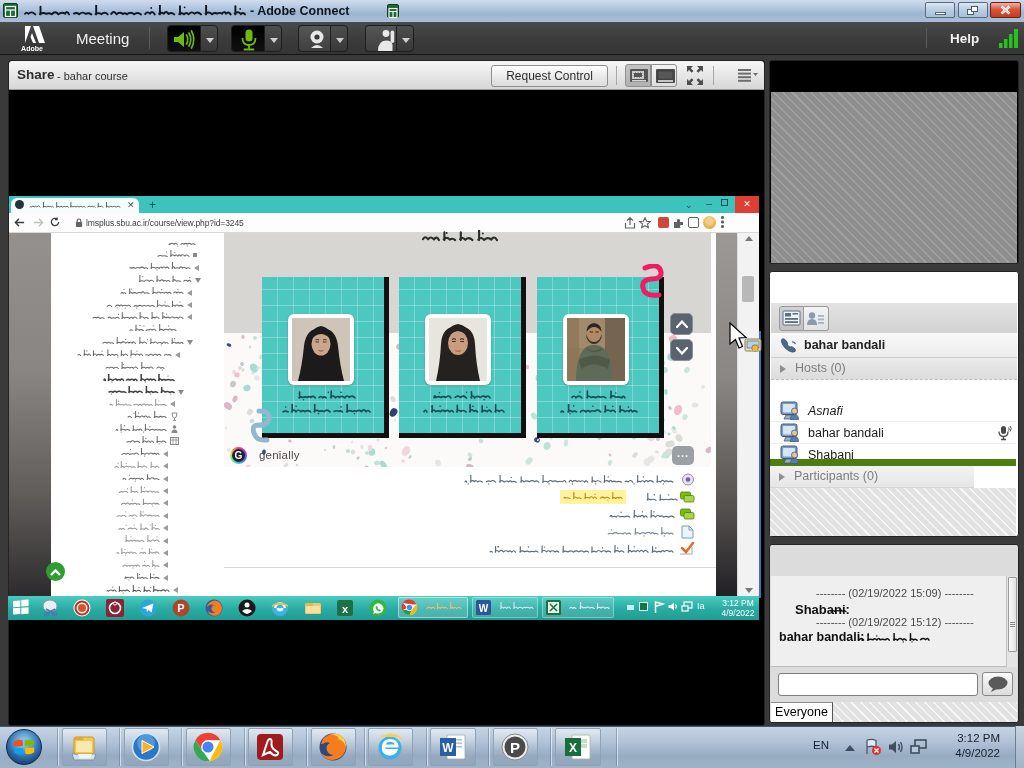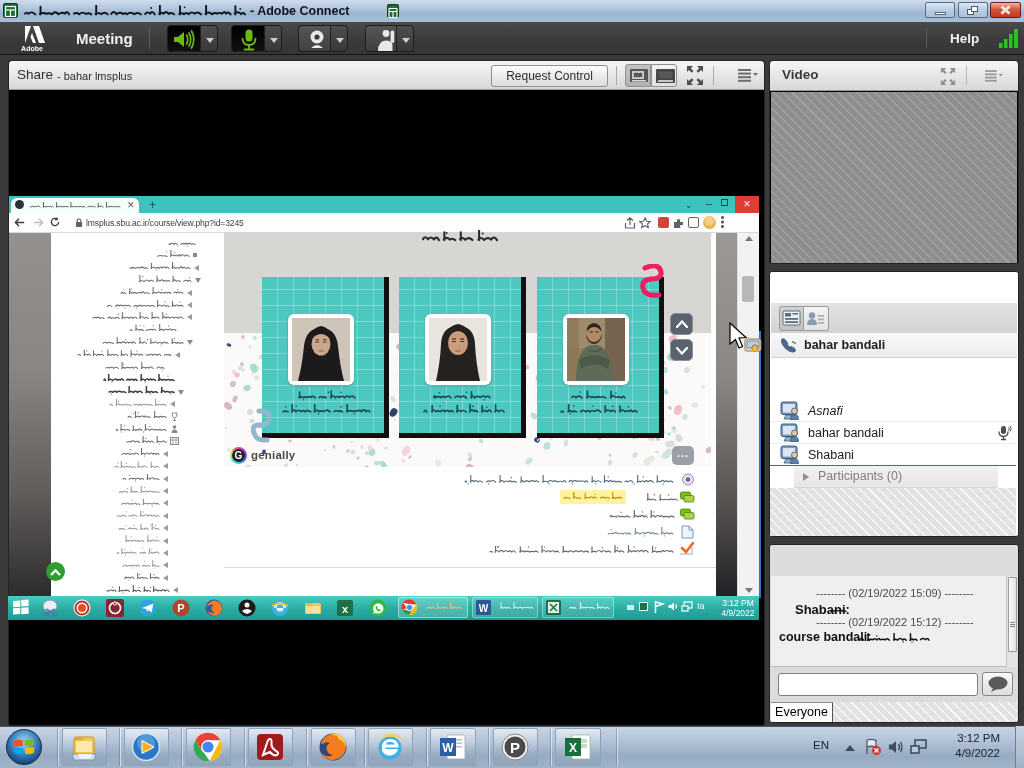--- a/index.html
+++ b/index.html
@@ -52,21 +52,21 @@
 <div class="abs" style="left:0;top:22px;width:1024px;height:33px;background:linear-gradient(#4a4a4a,#3a3a3a 60%,#353535);border-bottom:1px solid #151515">
 </div>
 <div class="abs" style="left:12px;top:25px;width:40px;height:28px">
  <svg width="40" height="28" viewBox="0 0 40 28">
   <path d="M13 1 L19 1 L13 18 Z" fill="#fff"></path>
   <path d="M21 1 L27 1 L33 18 L27 18 Z" fill="#fff"></path>
   <path d="M20 8 L24 18 L21 18 L18.5 12 Z" fill="#fff"></path>
   <text x="20" y="26" font-size="7" fill="#fff" text-anchor="middle" font-family="Liberation Sans" font-weight="bold">Adobe</text>
  </svg>
 </div>
-<div class="abs" style="left:76px;top:30px;font-size:15px;font-weight:bold;color:#f0f0f0">Meeting</div>
+<div class="abs" style="left:76px;top:30px;font-size:15px;font-weight:normal;color:#f0f0f0">Meeting</div>
 <div class="abs" style="left:149px;top:27px;width:1px;height:22px;background:#5a5a5a"></div>
 <div class="abs" style="left:926px;top:28px;width:1px;height:20px;background:#5a5a5a"></div>
 <div class="abs" style="left:950px;top:31px;font-size:13.5px;font-weight:bold;color:#f2f2f2">Help</div>
 <svg class="abs" style="left:999px;top:29px" width="22" height="20" viewBox="0 0 22 20">
  <rect x="0" y="14" width="3.5" height="5" fill="#25c41c"></rect>
  <rect x="5" y="10" width="3.5" height="9" fill="#25c41c"></rect>
  <rect x="10" y="5" width="3.5" height="14" fill="#25c41c"></rect>
  <rect x="15" y="0" width="4" height="19" fill="#25c41c"></rect>
 </svg>
 
@@ -104,22 +104,22 @@
 <circle cx="13" cy="4.5" r="3.4" fill="#e8e8e8"></circle>
 <path d="M5 22 Q5 12 13 11.5 Q19 11.5 19.5 16 L19.5 22 Z" fill="#e8e8e8"></path>
 <rect x="17.6" y="1.5" width="3.6" height="12.5" rx="1.8" fill="#e8e8e8"></rect>
     </svg>
   </div>
 <div class="abs" style="left:396px;top:25px;width:18px;height:27px;background:linear-gradient(#4e4e4e,#383838);border:1px solid #1e1e1e;border-radius:0 4px 4px 0">
  <div class="abs" style="left:5px;top:12px;width:0;height:0;border-left:4px solid transparent;border-right:4px solid transparent;border-top:5px solid #cfcfcf"></div>
   </div>
 <div class="abs" style="left:8px;top:60px;width:757px;height:666px;background:#000;border:1px solid #232323;border-radius:3px">
  <div class="podhead">
-  <span style="position:absolute;left:8px;top:6px;font-size:13.5px;font-weight:normal">Share</span>
-  <span style="position:absolute;left:48px;top:9px;font-size:11px">- bahar lmsplus</span>
+  <span style="position:absolute;left:8px;top:6px;font-size:13.5px;font-weight:bold">Share</span>
+  <span style="position:absolute;left:48px;top:9px;font-size:11px">- bahar course</span>
   <div class="abs" style="left:482px;top:4px;width:117px;height:22px;background:linear-gradient(#fefefe,#e9e9e9 55%,#dcdcdc);border:1px solid #8f8f8f;border-radius:3px;text-align:center;font-size:12px;color:#2e2e2e;line-height:20px">Request Control</div>
   <div class="abs" style="left:607px;top:5px;width:1px;height:19px;background:#aaa"></div>
   <div class="abs" style="left:616px;top:3px;width:26px;height:23px;background:linear-gradient(#c2c2c2,#b2b2b2);border:1px solid #8f8f8f;border-radius:3px 0 0 3px">
     <svg width="24" height="21" viewBox="0 0 24 21" style="margin:1px 0 0 2px">
           <rect x="2" y="3" width="18" height="13" rx="1" fill="#555"></rect>
           <rect x="4" y="5" width="12" height="8" fill="#c9c9c9"></rect>
           <rect x="5.5" y="6.5" width="9" height="5" fill="#555" stroke="#eee" stroke-dasharray="1.5 1" stroke-width="0.8"></rect>
           <rect x="4" y="14" width="14" height="1.5" fill="#d9d9d9"></rect>
         </svg>
   </div>
@@ -627,21 +627,21 @@
     <svg class="abs" style="left:630px;top:68px" width="28" height="36" viewBox="0 0 28 36">
 <path d="M6 4 Q20 -2 22 8 Q23 15 12 15 Q2 16 4 24 Q6 33 20 31" stroke="#ec1f63" stroke-width="5" fill="none" stroke-linecap="round"></path>
     </svg>
     <svg class="abs" style="left:242px;top:212px" width="26" height="36" viewBox="0 0 26 36">
 <path d="M8 3 Q20 3 18 11 Q16 18 8 17 Q0 17 3 25 Q5 33 16 32" stroke="#93b7cc" stroke-width="5" fill="none" stroke-linecap="round"></path>
     </svg>
     <div class="abs" style="left:381px;top:212px;width:7px;height:9px;background:#32406e;border-radius:50% 40% 55% 45%;transform:rotate(25deg)"></div>
 <div class="abs" style="left:221px;top:251px;width:17px;height:17px;border-radius:50%;background:conic-gradient(#e93e8c,#8a3ee9,#3e8ce9,#3ee9c7,#e9d43e,#e93e8c)">
  <div class="abs" style="left:2px;top:2px;width:13px;height:13px;background:#20202e;border-radius:50%;color:#fff;font-size:10px;line-height:13px;text-align:center;font-weight:bold">G</div>
 </div>
-<div class="abs" style="left:242px;top:253px;font-size:11.5px;color:#4a4a4a;font-weight:bold;letter-spacing:0.2px">genially</div>
+<div class="abs" style="left:250px;top:253px;font-size:11.5px;color:#4a4a4a;font-weight:normal;letter-spacing:0.2px">genially</div>
 
 <div class="abs" style="left:661px;top:117px;width:23px;height:22px;background:#5b636f;border:1px solid #8b919b;border-radius:5px">
  <svg width="12" height="8" viewBox="0 0 12 8" style="margin:6px 0 0 5px">
         <path d="M1 7 L6 1.5 L11 7" stroke="#fff" stroke-width="2.2" fill="none" stroke-linecap="round"></path>
       </svg></div>
 <div class="abs" style="left:661px;top:143px;width:23px;height:22px;background:#5b636f;border:1px solid #8b919b;border-radius:5px">
  <svg width="12" height="8" viewBox="0 0 12 8" style="margin:7px 0 0 5px">
         <path d="M1 1 L6 6.5 L11 1" stroke="#fff" stroke-width="2.2" fill="none" stroke-linecap="round"></path>
       </svg></div>
 <div class="abs" style="left:663px;top:250px;width:22px;height:19px;background:#9aa0a6;border-radius:5px;color:#fff;font-weight:bold;font-size:11px;text-align:center;line-height:15px;letter-spacing:1px">...</div>
@@ -1109,41 +1109,20 @@
     <path d="M7.5 3.5 Q9.5 5.5 7.5 7.5" stroke="#fff" stroke-width="1.1" fill="none"></path>
   </svg>
 <svg class="abs" style="left:681px;top:601px" width="12" height="11" viewBox="0 0 12 11">
     <rect x="3" y="1" width="8" height="6" fill="none" stroke="#fff" stroke-width="1.2"></rect>
     <rect x="1" y="5" width="6" height="5" fill="#2aaaa2" stroke="#fff" stroke-width="1.2"></rect>
   </svg>
 <div class="abs" style="left:697px;top:601px;font-size:9px;color:#fff">Ia</div>
 <div class="abs" style="left:714px;top:598px;width:48px;font-size:8.5px;color:#fff;text-align:center;line-height:10px">3:12 PM<br>4/9/2022</div>
 
 <div class="abs" style="left:769px;top:60px;width:250px;height:204px;background:#000;border:1px solid #232323;border-radius:3px">
- <div class="podhead" style="height:30px">
-  <span class="ptitle">Video</span>
-  <svg class="abs" style="left:169px;top:7px" width="18" height="17" viewBox="0 0 20 19">
-        <g fill="#8f8f8f">
-          <path d="M2 0 L8 0 L5.8 2.2 L8.5 4.9 L6.7 6.7 L4 4 L2 6 Z"></path>
-          <path d="M18 0 L12 0 L14.2 2.2 L11.5 4.9 L13.3 6.7 L16 4 L18 6 Z"></path>
-          <path d="M2 19 L8 19 L5.8 16.8 L8.5 14.1 L6.7 12.3 L4 15 L2 13 Z"></path>
-          <path d="M18 19 L12 19 L14.2 16.8 L11.5 14.1 L13.3 12.3 L16 15 L18 13 Z"></path>
-        </g>
-      </svg>
-  <div class="abs" style="left:196px;top:5px;width:1px;height:19px;background:#b5b5b5"></div>
-  <svg class="abs" style="left:215px;top:9px" width="18" height="12" viewBox="0 0 20 13">
-        <g fill="#9a9a9a">
-          <rect x="0" y="0" width="13" height="2"></rect>
-          <rect x="0" y="3.6" width="13" height="2"></rect>
-          <rect x="0" y="7.2" width="13" height="2"></rect>
-          <rect x="0" y="10.8" width="13" height="2"></rect>
-          <path d="M15 4 L20 4 L17.5 7 Z"></path>
-        </g>
-      </svg>
- </div>
  <div class="abs hatchdark" style="left:1px;top:31px;width:246px;height:171px"></div>
 </div>
 
 <div class="abs" style="left:769px;top:271px;width:250px;height:266px;background:#fff;border:1px solid #232323;border-radius:3px">
  <div class="abs" style="left:1px;top:31px;width:246px;height:30px;background:linear-gradient(#e3e3e3,#d2d2d2)">
   <div class="abs" style="left:8px;top:3px;width:25px;height:25px;background:linear-gradient(#d2d2d2,#c2c2c2);border:1px solid #9a9a9a;border-radius:3px 0 0 3px">
    <svg width="23" height="23" viewBox="0 0 23 23">
           <rect x="3" y="4" width="17" height="14" rx="1" fill="#eef2f6" stroke="#5a6e84"></rect>
           <rect x="5" y="6" width="6" height="3.5" fill="#5a6e84"></rect>
           <rect x="12.5" y="6" width="5.5" height="1.6" fill="#5a6e84"></rect>
@@ -1160,20 +1139,24 @@
           <rect x="14" y="15" width="6" height="1.8" fill="#a8b4c0"></rect>
         </svg>
   </div>
  </div>
  <div class="abs" style="left:1px;top:61px;width:246px;height:25px;background:linear-gradient(#f8f8f8,#ececec);border-bottom:1px solid #cfcfcf">
   <svg class="abs" style="left:8px;top:3px" width="19" height="19" viewBox="0 0 19 19">
         <path d="M3 3 Q1.5 5 3.5 8.5 Q6 13 10 15 Q14 17 16 15.5 Q17.5 14 15 12 L12.5 10.5 Q11 11.5 10 10.5 Q8 9 8.5 7 L6.5 4 Q5 2 3 3 Z" fill="#4a6b8c" stroke="#2e4a66" stroke-width="0.7"></path>
         <path d="M13 6 Q15.5 5.5 16.5 8" stroke="#4a6b8c" stroke-width="1.3" fill="none"></path>
       </svg>
   <span class="abs" style="left:33px;top:5px;font-size:12.5px;font-weight:bold;color:#222">bahar bandali</span>
+ </div>
+ <div class="abs" style="left:1px;top:86px;width:246px;height:22px;background:linear-gradient(#ebebeb,#dcdcdc);border-bottom:1px dashed #c0c0c0">
+  <div class="abs" style="left:9px;top:7px;width:0;height:0;border-top:4px solid transparent;border-bottom:4px solid transparent;border-left:6px solid #8f8f8f"></div>
+  <span class="abs" style="left:24px;top:3px;font-size:12.5px;color:#7e7e7e">Hosts (0)</span>
  </div>
 </div>
 <div class="abs" style="left:770px;top:400px;width:246px;height:22px;background:#fff;border-bottom:1px solid #ededed">
     <div class="abs" style="left:10px;top:1px"><svg width="21" height="19" viewBox="0 0 21 19">
 <rect x="1" y="1" width="16" height="12.5" rx="2" fill="#7a9cc4" stroke="#3e5a7a" stroke-width="1"></rect>
 <rect x="3" y="3" width="12" height="8.5" rx="1" fill="#d8e6f4"></rect>
 <path d="M4 18 L14 18 L12 14 L6 14 Z" fill="#9ab0c8" stroke="#3e5a7a" stroke-width="0.8"></path>
 <circle cx="14.5" cy="10" r="3" fill="#e8c49a" stroke="#3e5a7a" stroke-width="0.8"></circle>
 <path d="M10.5 18.5 Q10.5 13.5 14.5 13.5 Q18.5 13.5 18.5 18.5 Z" fill="#5a80aa" stroke="#3e5a7a" stroke-width="0.8"></path>
       </svg></div>
@@ -1188,41 +1171,41 @@
 <path d="M10.5 18.5 Q10.5 13.5 14.5 13.5 Q18.5 13.5 18.5 18.5 Z" fill="#5a80aa" stroke="#3e5a7a" stroke-width="0.8"></path>
       </svg></div>
     <span class="abs" style="left:38px;top:4px;font-size:12.5px;color:#1a1a1a;">bahar bandali</span>
     <svg class="abs" style="left:226px;top:3px" width="17" height="17" viewBox="0 0 17 17">
         <rect x="5" y="1" width="5" height="8" rx="2.5" fill="#4a4a4a"></rect>
         <path d="M3 6.5 Q3 11.5 7.5 11.5 Q12 11.5 12 6.5" stroke="#4a4a4a" stroke-width="1.3" fill="none"></path>
         <path d="M7.5 11.5 L7.5 14 M5 14.5 L10 14.5" stroke="#4a4a4a" stroke-width="1.3"></path>
         <path d="M12.5 2.5 Q14 4 12.5 5.5 M14 1 Q16.5 3.5 14 6.5" stroke="#4a4a4a" stroke-width="1" fill="none"></path>
     </svg>
   </div>
-<div class="abs" style="left:770px;top:444px;width:246px;height:22px;background:#fff;border-bottom:1px solid #4d7c0f">
+<div class="abs" style="left:770px;top:444px;width:246px;height:22px;background:#fff;border-bottom:7px solid #4d7c0f">
     <div class="abs" style="left:10px;top:1px"><svg width="21" height="19" viewBox="0 0 21 19">
 <rect x="1" y="1" width="16" height="12.5" rx="2" fill="#7a9cc4" stroke="#3e5a7a" stroke-width="1"></rect>
 <rect x="3" y="3" width="12" height="8.5" rx="1" fill="#d8e6f4"></rect>
 <path d="M4 18 L14 18 L12 14 L6 14 Z" fill="#9ab0c8" stroke="#3e5a7a" stroke-width="0.8"></path>
 <circle cx="14.5" cy="10" r="3" fill="#e8c49a" stroke="#3e5a7a" stroke-width="0.8"></circle>
 <path d="M10.5 18.5 Q10.5 13.5 14.5 13.5 Q18.5 13.5 18.5 18.5 Z" fill="#5a80aa" stroke="#3e5a7a" stroke-width="0.8"></path>
       </svg></div>
     <span class="abs" style="left:38px;top:4px;font-size:12.5px;color:#1a1a1a;">Shabani</span>
   </div>
-<div class="abs" style="left:794px;top:466px;width:204px;height:22px;background:linear-gradient(#f2f2f2,#e6e6e6);border-bottom:1px solid #d5d5d5">
+<div class="abs" style="left:770px;top:466px;width:204px;height:22px;background:linear-gradient(#f2f2f2,#e6e6e6);border-bottom:1px solid #d5d5d5">
  <div class="abs" style="left:9px;top:7px;width:0;height:0;border-top:4px solid transparent;border-bottom:4px solid transparent;border-left:6px solid #8f8f8f"></div>
  <span class="abs" style="left:24px;top:3px;font-size:12.5px;color:#7e7e7e">Participants (0)</span>
 </div>
 <div class="abs hatchlight" style="left:770px;top:488px;width:246px;height:48px"></div>
 <div class="abs" style="left:769px;top:544px;width:250px;height:179px;background:#dcdcdc;border:1px solid #232323;border-radius:3px">
  <div class="abs" style="left:1px;top:31px;width:246px;height:91px;background:#efefef;border-bottom:1px solid #bbb">
   <div class="abs" style="left:45px;top:11px;font-size:11px;color:#4a4a4a">-------- (02/19/2022 15:09) --------</div>
   <div class="abs" style="left:24px;top:26px;font-size:13px;font-weight:bold;color:#111">Shabani:</div>
   <div class="abs" style="left:45px;top:40px;font-size:11px;color:#4a4a4a">-------- (02/19/2022 15:12) --------</div>
-  <div class="abs" style="left:8px;top:54px;font-size:12.5px;font-weight:bold;color:#111">course bandali:</div>
+  <div class="abs" style="left:8px;top:54px;font-size:12.5px;font-weight:bold;color:#111">bahar bandali:</div>
   <div class="abs" style="left:235px;top:0px;width:11px;height:91px;background:#e4e4e4;border-left:1px solid #c5c5c5">
    <div class="abs" style="left:1px;top:1px;width:9px;height:75px;background:linear-gradient(90deg,#fafafa,#e0e0e0);border:1px solid #9a9a9a;border-radius:1px"></div>
    <div class="abs" style="left:3px;top:46px;width:5px;height:1px;background:#888;box-shadow:0 2px 0 #888,0 4px 0 #888"></div>
   </div>
  </div>
  <div class="abs" style="left:8px;top:128px;width:200px;height:23px;background:#fff;border:1px solid #7e7e7e;border-radius:3px"></div>
  <div class="abs" style="left:212px;top:127px;width:31px;height:24px;background:linear-gradient(#fafafa,#dcdcdc);border:1px solid #888;border-radius:3px">
   <svg width="22" height="17" viewBox="0 0 22 17" style="margin:3px 0 0 4px">
         <ellipse cx="11" cy="7" rx="9.5" ry="6.5" fill="#5a5a5a"></ellipse>
         <path d="M6 12 L4 16 L10 13 Z" fill="#5a5a5a"></path>

